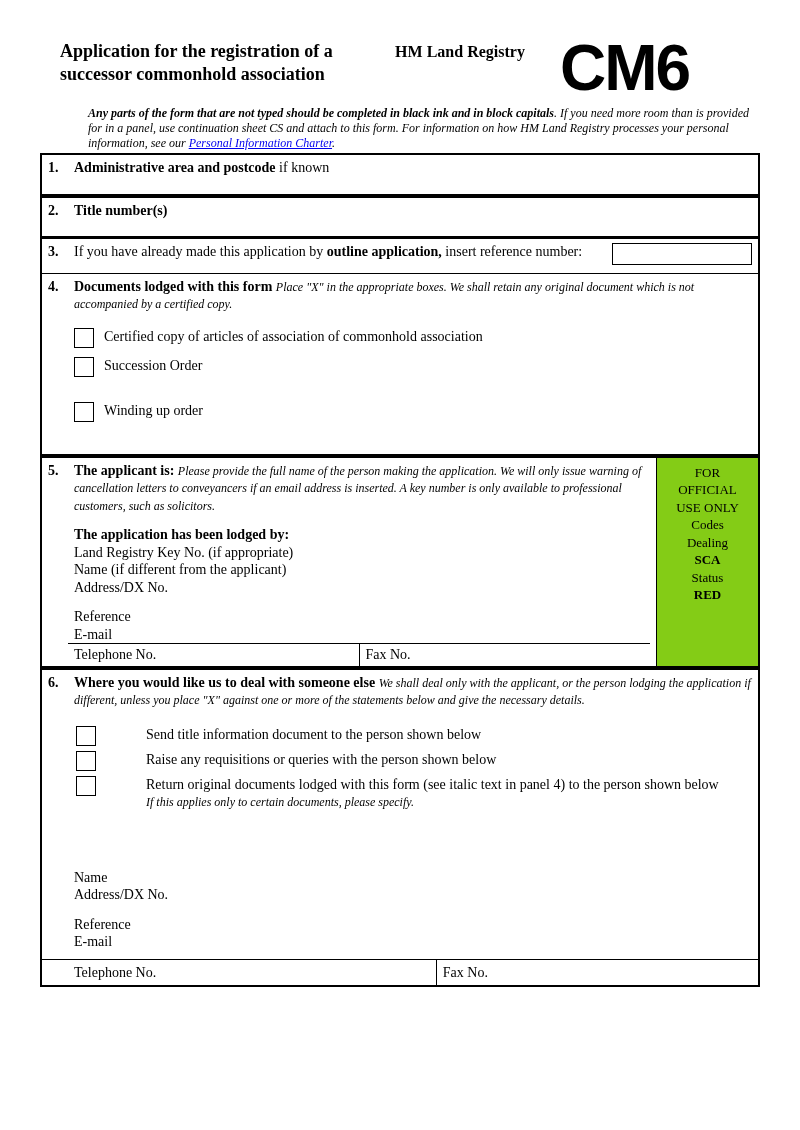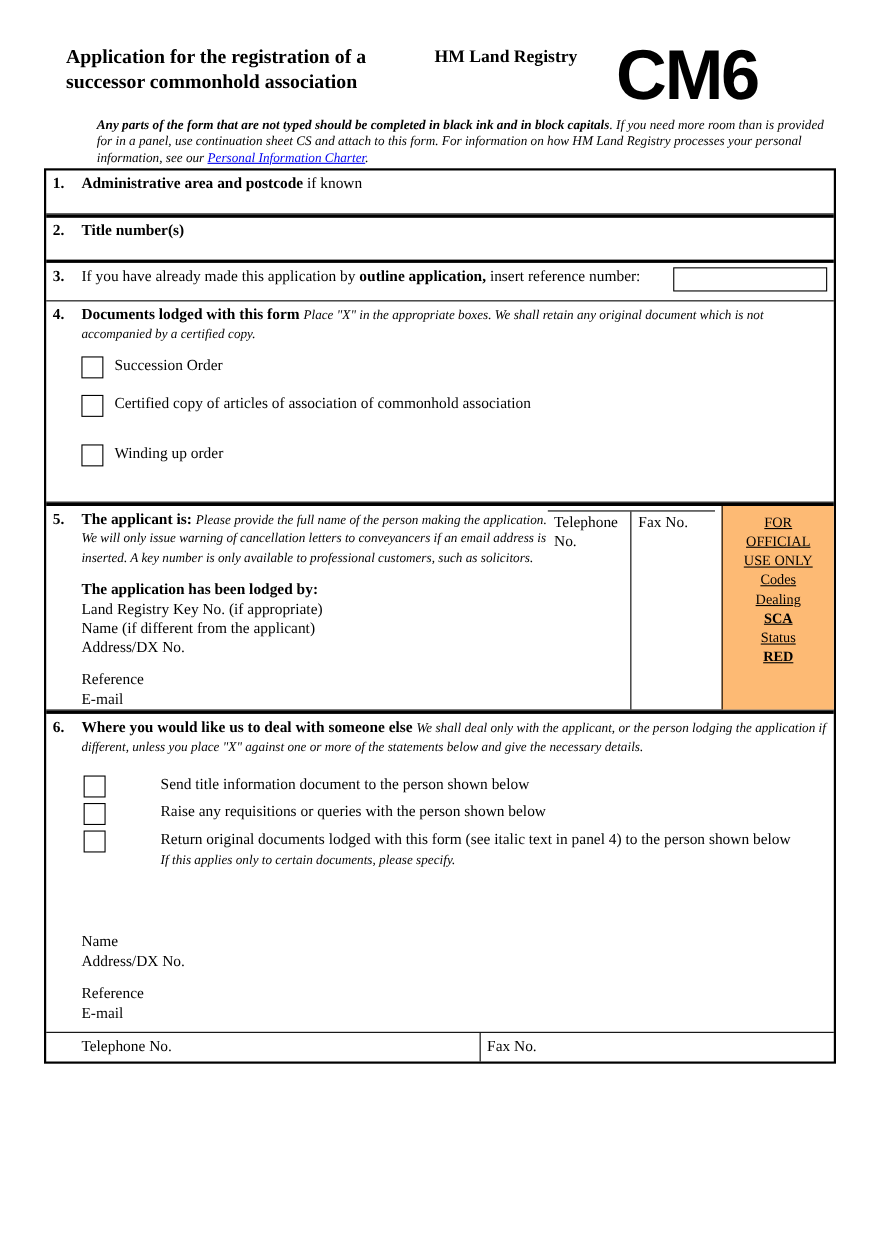--- a/index.html
+++ b/index.html
@@ -25,22 +25,22 @@
   .body { flex: 1; }
   .bold { font-weight: bold; }
   .ital { font-style: italic; font-size: 12px; }
   .field-box { border: 1px solid #000; display: inline-block; width: 140px; height: 22px; vertical-align: middle; margin-left: 8px;}
   .chk-row { display: flex; align-items: flex-start; margin: 8px 0 8px 0; }
   .chk { flex: 0 0 20px; height: 20px; border: 1.5px solid #000; margin-right: 10px; margin-top:1px;}
   .chk-lbl { flex: 1; padding-top: 1px; }
   .chklist { margin-top: 10px; }
   .p5 { display:flex; border-bottom:1px solid #000; border-top:3px solid #000;}
   .p5-left { flex:1; padding:4px 6px 0 6px; display:flex; }
-  .p5-left .body { flex:1; display:flex;  font-family: Liberation Serif, serif;}
-  .p5-right { flex: 0 0 102px; background:#fdba74; border-left:1px solid #000; padding:6px 2px; text-align:center; font-size:13px; line-height:1.35;text-decoration:underline;}
+  .p5-left .body { flex:1; display:flex; flex-direction: column; font-family: Liberation Serif, serif;}
+  .p5-right { flex: 0 0 102px; background:#84cc16; border-left:1px solid #000; padding:6px 2px; text-align:center; font-size:13px; line-height:1.35;}
   .subgrid { border-top:1px solid #000; display:flex; margin-left:-6px; margin-right:0;}
   .subgrid > div { padding:2px 6px; }
   .subgrid .cell-l { flex:1; }
   .subgrid .cell-r { flex:1; border-left:1px solid #000;}
   .p6 .chklist { margin-left: 2px; margin-top:16px;}
   .p6 .chk-row { margin: 4px 0; gap: 40px;}
   .p6-bot { border-top:1px solid #000; display:flex; margin: 8px -6px -8px -32px;}
   .p6-bot > div { padding:4px 6px;}
   .p6-bot .cl { flex:1; padding-left:32px;}
   .p6-bot .cr { flex:0 0 45%; border-left:1px solid #000;}
@@ -82,27 +82,27 @@
       <div class="field-box"></div>
     </div>
   </div>
 
   <div class="panel" style="padding-bottom:24px;">
     <div class="num">4.</div>
     <div class="body">
       <span class="bold">Documents lodged with this form</span>
       <span class="ital"> Place "X" in the appropriate boxes.  We shall retain any original document which is not accompanied by a certified copy.</span>
       <div class="chklist">
+        <div class="chk-row" style="margin-top:14px;">
+          <div class="chk"></div>
+          <div class="chk-lbl">Certified copy of articles of association of commonhold association</div>
+        </div>
         <div class="chk-row">
           <div class="chk"></div>
           <div class="chk-lbl">Succession Order</div>
-        </div>
-        <div class="chk-row" style="margin-top:14px;">
-          <div class="chk"></div>
-          <div class="chk-lbl">Certified copy of articles of association of commonhold association</div>
         </div>
         <div class="chk-row" style="margin-top:24px;">
           <div class="chk"></div>
           <div class="chk-lbl">Winding up order</div>
         </div>
       </div>
     </div>
   </div>
 
   <div class="p5">

